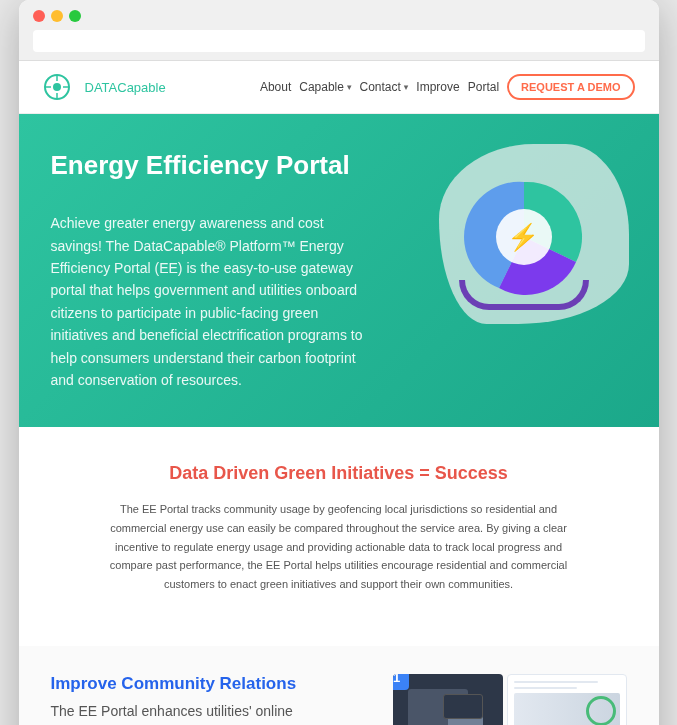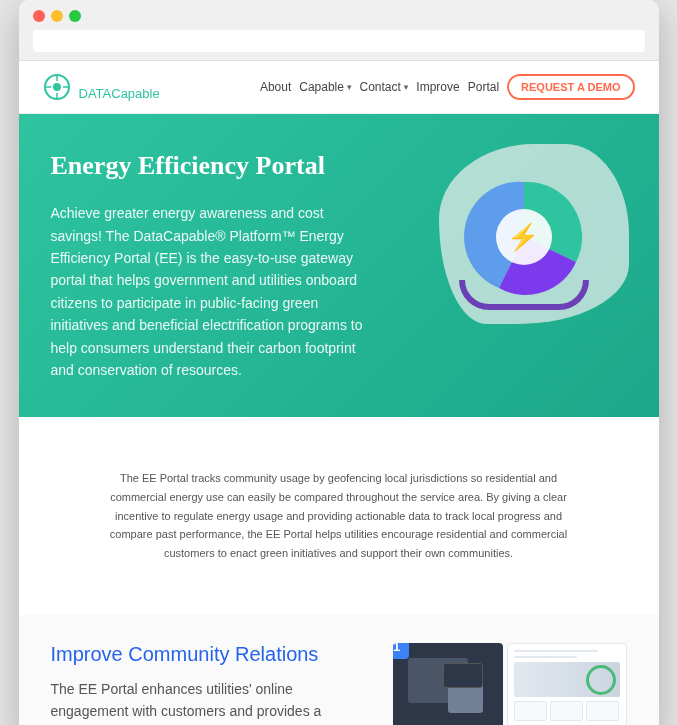--- a/index.html
+++ b/index.html
@@ -51,22 +51,22 @@
     
     .navbar {
       display: flex;
       align-items: center;
       padding: 12px 24px;
       border-bottom: 1px solid #eee;
       background: white;
     }
     .logo {
       display: flex;
-      align-items: flex-end;
-      gap: 8px;
+      align-items: center;
+      gap: 14px;
       margin-right: auto;
     }
     .logo-icon {
       width: 28px;
       height: 28px;
     }
     .logo-text {
       font-size: 13px;
       font-weight: 700;
       color: #333;
@@ -122,22 +122,21 @@
     .hero-content {
       flex: 1;
       z-index: 2;
       max-width: 55%;
     }
     .hero-title {
       font-size: 26px;
       font-weight: 800;
       color: white;
       line-height: 1.2;
-      margin-bottom: 21px;
-      font-family: Liberation Serif, serif;
+      margin-bottom: 31px;
     }
     .hero-desc {
       font-size: 14px;
       color: rgba(255,255,255,0.9);
       line-height: 1.6;
     }
     .hero-visual {
       position: absolute;
       right: 20px;
       top: 20px;
@@ -198,24 +197,24 @@
       padding: 28px 32px 0;
       background: #fafafa;
       display: flex;
       gap: 20px;
       align-items: flex-start;
     }
     .community-text {
       flex: 1;
     }
     .community-title {
-      font-size: 20px;
-      font-weight: 400;
+      font-size: 17px;
+      font-weight: 700;
       color: #2563eb;
-      margin-bottom: 12px;
+      margin-bottom: 6px;
     }
     .community-desc {
       font-size: 14px;
       color: #555;
       line-height: 1.6;
     }
     .community-images {
       display: flex;
       gap: 4px;
       flex-shrink: 0;
@@ -357,20 +356,21 @@
 
             <text x="65" y="74" text-anchor="middle" font-size="26" fill="#2ec4a0">⚡</text>
           </svg>
           
           <div class="pie-ring"></div>
         </div>
       </div>
     </div>
 
     <div class="section-green">
+      <h2 class="section-title-red">Data Driven Green Initiatives = Success</h2>
       <p class="section-body">The EE Portal tracks community usage by geofencing local jurisdictions so residential and commercial energy use can easily be compared throughout the service area. By giving a clear incentive to regulate energy usage and providing actionable data to track local progress and compare past performance, the EE Portal helps utilities encourage residential and commercial customers to enact green initiatives and support their own communities.</p>
     </div>
 
     <div class="section-community">
       <div class="community-text">
         <h2 class="community-title">Improve Community Relations</h2>
         <p class="community-desc">The EE Portal enhances utilities' online engagement with customers and provides a branded gateway to promote</p>
       </div>
       <div class="community-images">
 

